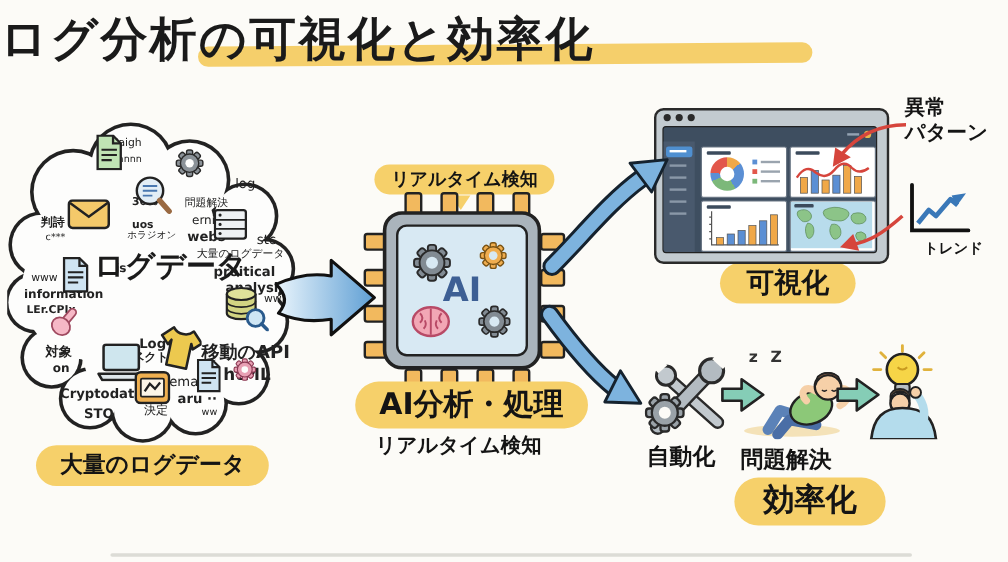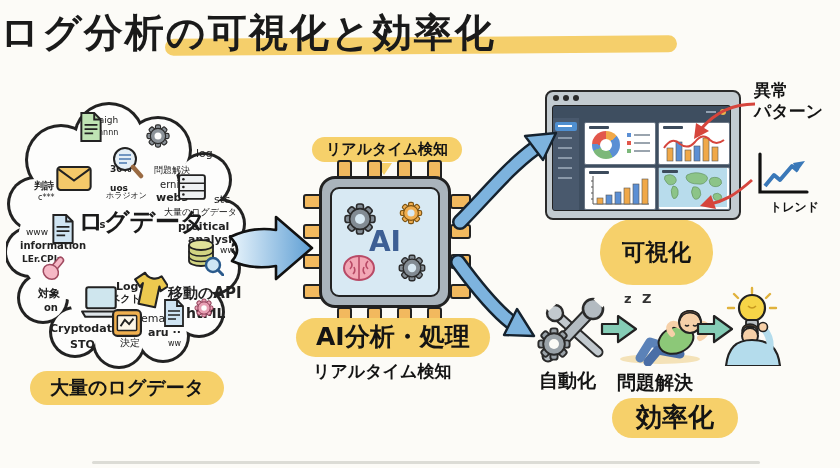--- a/index.html
+++ b/index.html
@@ -296,21 +296,21 @@
         <rect x="0" y="0" width="68" height="39" fill="#b8dcec"></rect>
         <rect x="3" y="2" width="16" height="3" fill="#3c4b5c" rx="1"></rect>
         <path d="M6,8 q6,-3 10,1 q3,4 -1,7 q-5,2 -7,-1 q-4,-4 -2,-7 z M14,18 q4,0 5,4 q1,5 -2,8 q-3,2 -4,-2 q-2,-6 1,-10 z" fill="#8cc488" stroke="#5a8a58" stroke-width="0.6"></path>
         <path d="M28,7 q8,-4 16,-1 q6,2 4,6 q-3,5 -9,4 q-8,0 -11,-4 q-2,-3 0,-5 z M34,19 q5,-1 7,3 q2,5 -1,8 q-4,3 -6,-1 q-3,-5 0,-10 z" fill="#8cc488" stroke="#5a8a58" stroke-width="0.6"></path>
         <path d="M52,10 q7,-2 10,2 q2,4 -2,6 q-6,2 -9,-2 q-2,-4 1,-6 z M55,26 q4,-2 7,1 q2,3 -1,5 q-4,2 -6,-1 q-2,-3 0,-5 z" fill="#8cc488" stroke="#5a8a58" stroke-width="0.6"></path>
       </svg>
     </div>
   </div>
 </div>
 
-<div class="pill" style="left:600px;top:219px;padding:20px 22px;font-size:23px">可視化</div>
+<div class="pill" style="left:600px;top:219px;padding:4px 22px;font-size:23px">可視化</div>
 
 <div class="lbl" style="left:754px;top:80px;font-size:17px;line-height:1.25">
   <div>異常</div>
   <div>パターン</div>
 </div>
 <svg class="abs" style="left:753px;top:150px" width="58" height="48" viewBox="0 0 58 48">
   <path d="M7,4 V42 H54" stroke="#111" stroke-width="3.2" fill="none" stroke-linecap="round"></path>
   <path d="M12,36 L21,25 L27,30 L39,16 L45,21" fill="none" stroke="#3a78b8" stroke-width="4" stroke-linejoin="round"></path>
   <polygon points="52,11 44,22 40,13" fill="#3a78b8"></polygon>
 </svg>

